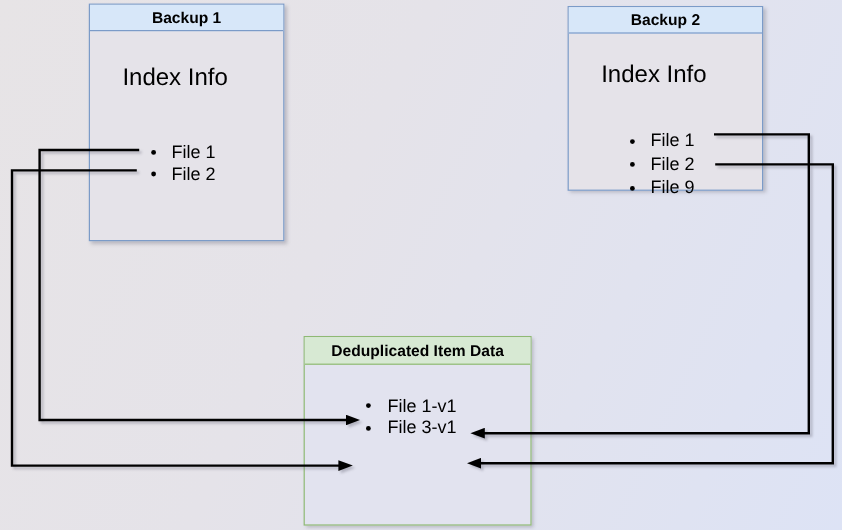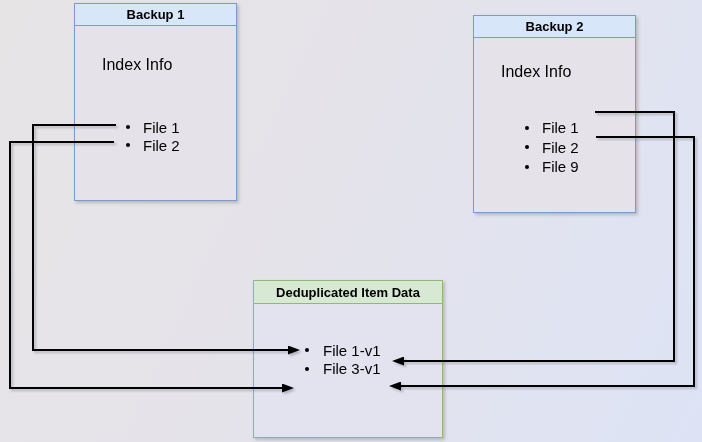--- a/index.html
+++ b/index.html
@@ -25,21 +25,21 @@
     display:flex;align-items:center;justify-content:center;
     font-size:13px;font-weight:bold;color:#000;
   }
   .box.green .box-header{
     height:22px;
     border-bottom:1px solid #8fb974;
     background:#d7e9d3;
   }
   .index-label{
     position:absolute;left:27px;
-    font-size:16px;color:#000;line-height:18px;
+    font-size:20px;color:#000;line-height:18px;
   }
   ul.file-list{
     position:absolute;left:51px;right:0;
     margin:0;padding:0;list-style:none;
   }
   ul.file-list li{
     display:flex;align-items:center;
     font-size:15px;color:#000;
   }
   .b1 li{height:18px;}
@@ -71,42 +71,42 @@
         <span class="dot"></span>
         <span>File 1</span>
       </li>
       <li>
         <span class="dot"></span>
         <span>File 2</span>
       </li>
     </ul>
   </div>
 
-  <div class="box blue" style="left:473px;top:15px;width:163px;height:198px;">
+  <div class="box blue" style="left:473px;top:5px;width:163px;height:154px;">
     <div class="box-header">Backup 2</div>
     <div class="index-label" style="top:47px;">Index Info</div>
     <ul class="file-list b2" style="top:102px;">
       <li>
         <span class="dot"></span>
         <span>File 1</span>
       </li>
       <li>
         <span class="dot"></span>
         <span>File 2</span>
       </li>
       <li>
         <span class="dot"></span>
         <span>File 9</span>
       </li>
     </ul>
   </div>
 
   <div class="box green" style="left:253px;top:280px;width:190px;height:158px;">
     <div class="box-header">Deduplicated Item Data</div>
-    <ul class="file-list dd" style="top:60px;">
+    <ul class="file-list dd" style="top:48px;">
       <li>
         <span class="dot"></span>
         <span>File 1-v1</span>
       </li>
       <li>
         <span class="dot"></span>
         <span>File 3-v1</span>
       </li>
     </ul>
   </div>

